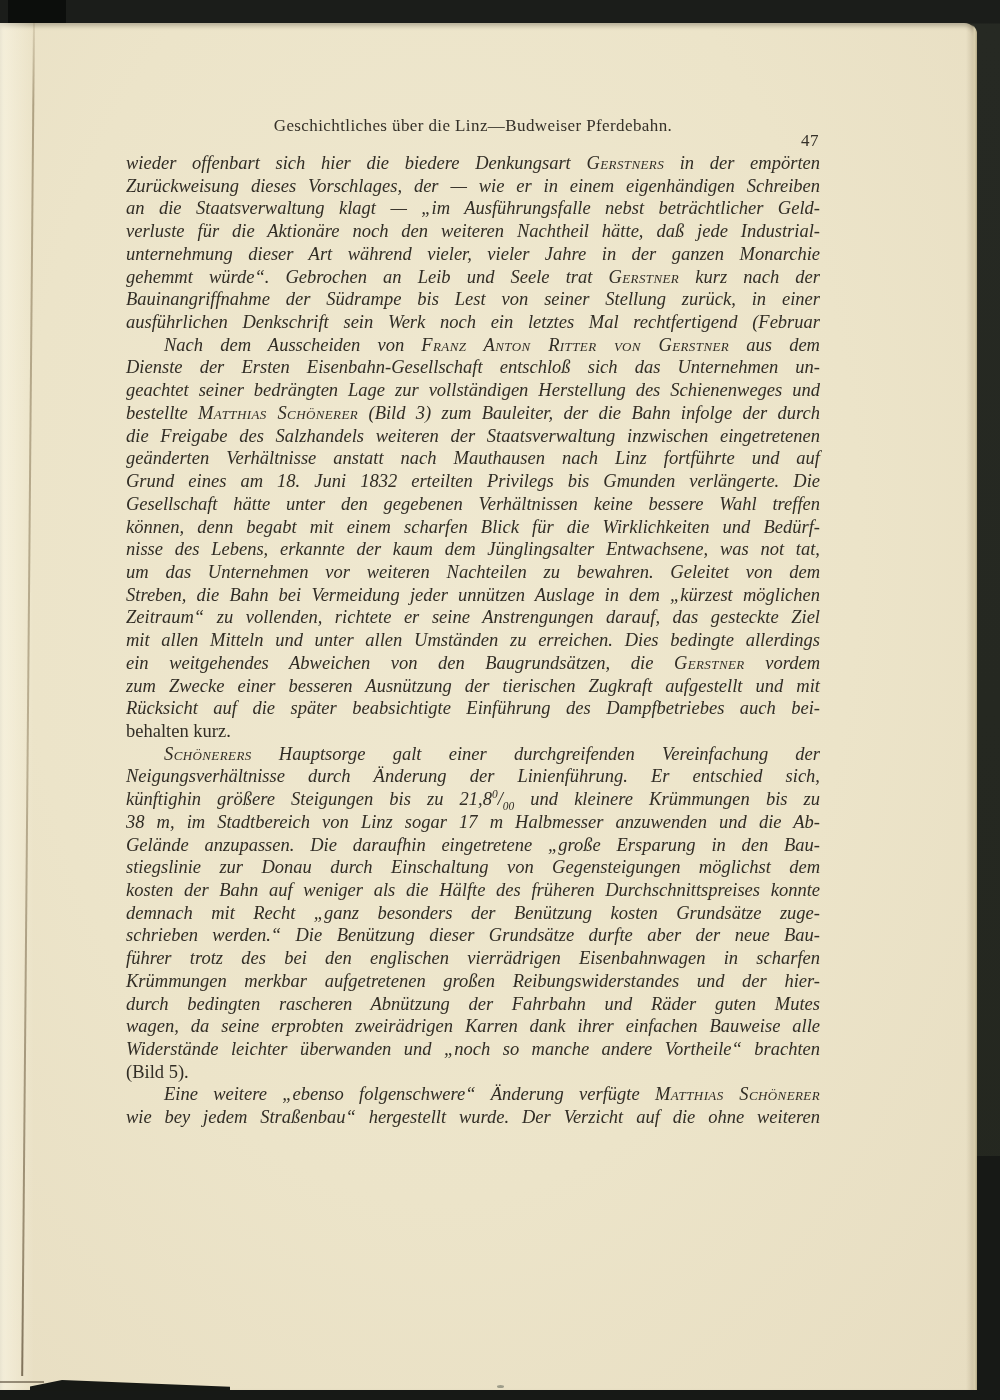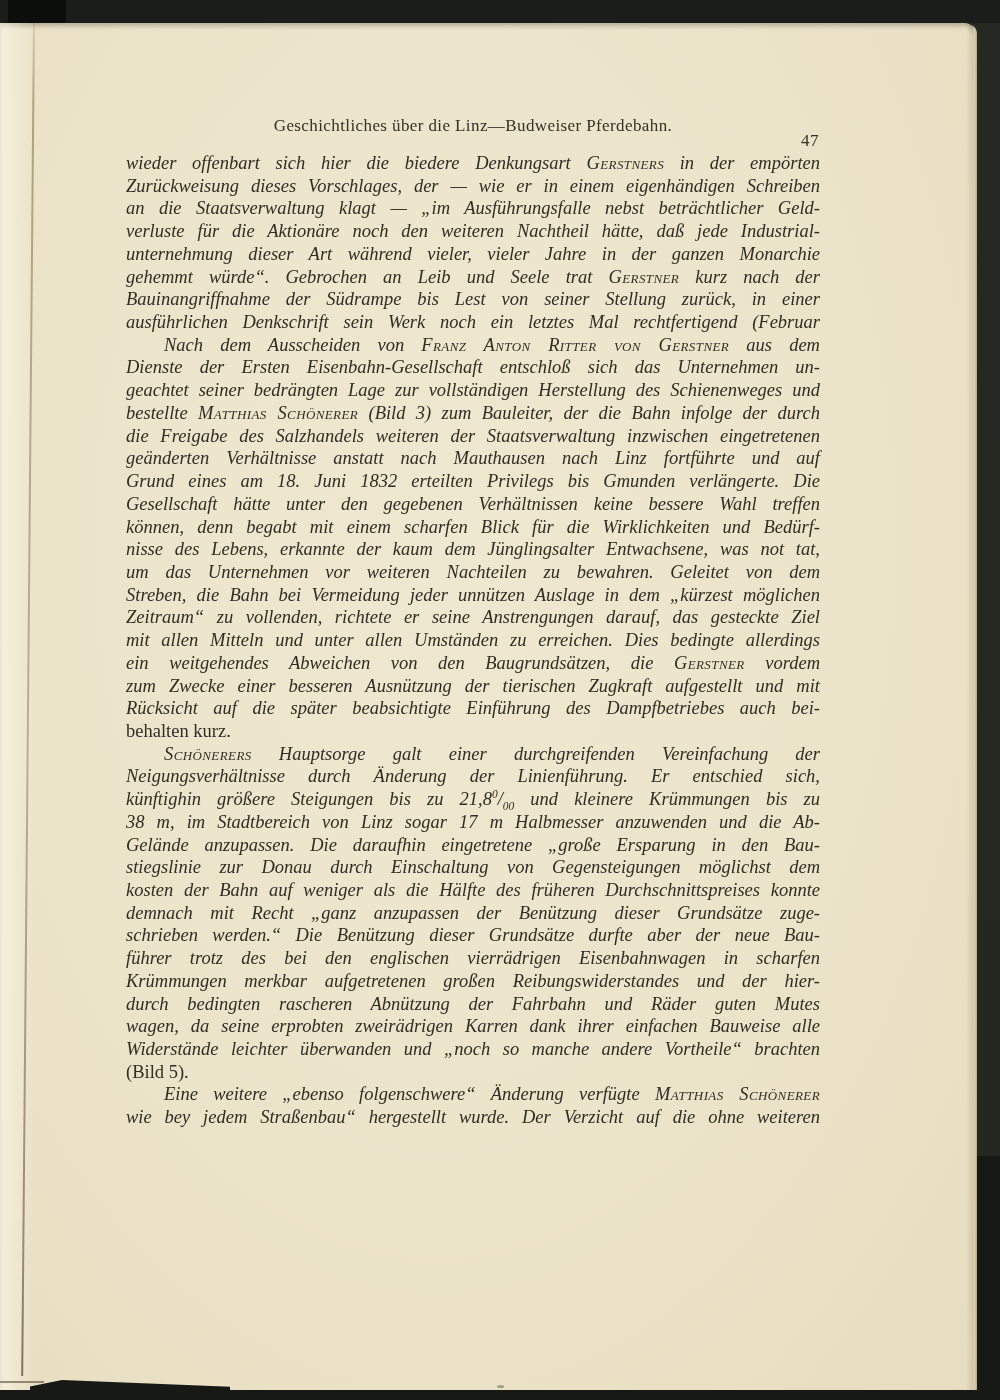--- a/index.html
+++ b/index.html
@@ -133,21 +133,21 @@
         <div class="ln j">zum Zwecke einer besseren Ausnützung der tierischen Zugkraft aufgestellt und mit</div>
         <div class="ln j">Rücksicht auf die später beabsichtigte Einführung des Dampfbetriebes auch bei-</div>
         <div class="ln">behalten kurz.</div>
         <div class="ln j ind"><span class="sc">Schönerers</span> Hauptsorge galt einer durchgreifenden Vereinfachung der</div>
         <div class="ln j">Neigungsverhältnisse durch Änderung der Linienführung.  Er entschied sich,</div>
         <div class="ln j">künftighin größere Steigungen bis zu 21,8<span class="sup">0</span>/<span class="sub">00</span> und kleinere Krümmungen bis zu</div>
         <div class="ln j">38 m, im Stadtbereich von Linz sogar 17 m Halbmesser anzuwenden und die Ab-</div>
         <div class="ln j">Gelände anzupassen.  Die daraufhin eingetretene „große Ersparung in den Bau-</div>
         <div class="ln j">stiegslinie zur Donau durch Einschaltung von Gegensteigungen möglichst dem</div>
         <div class="ln j">kosten der Bahn auf weniger als die Hälfte des früheren Durchschnittspreises konnte</div>
-        <div class="ln j">demnach mit Recht „ganz anzupassen der Benützung dieser Grundsätze zuge-</div>
+        <div class="ln j">demnach mit Recht „ganz besonders der Benützung kosten Grundsätze zuge-</div>
         <div class="ln j">schrieben werden.“  Die Benützung dieser Grundsätze durfte aber der neue Bau-</div>
         <div class="ln j">führer trotz des bei den englischen vierrädrigen Eisenbahnwagen in scharfen</div>
         <div class="ln j">Krümmungen merkbar aufgetretenen großen Reibungswiderstandes und der hier-</div>
         <div class="ln j">durch bedingten rascheren Abnützung der Fahrbahn und Räder guten Mutes</div>
         <div class="ln j">wagen, da seine erprobten zweirädrigen Karren dank ihrer einfachen Bauweise alle</div>
         <div class="ln j">Widerstände leichter überwanden und „noch so manche andere Vortheile“ brachten</div>
         <div class="ln">(Bild 5).</div>
         <div class="ln j ind">Eine weitere „ebenso folgenschwere“ Änderung verfügte <span class="sc">Matthias Schönerer</span></div>
         <div class="ln j">wie bey jedem Straßenbau“ hergestellt wurde.  Der Verzicht auf die ohne weiteren</div>
       </div>

